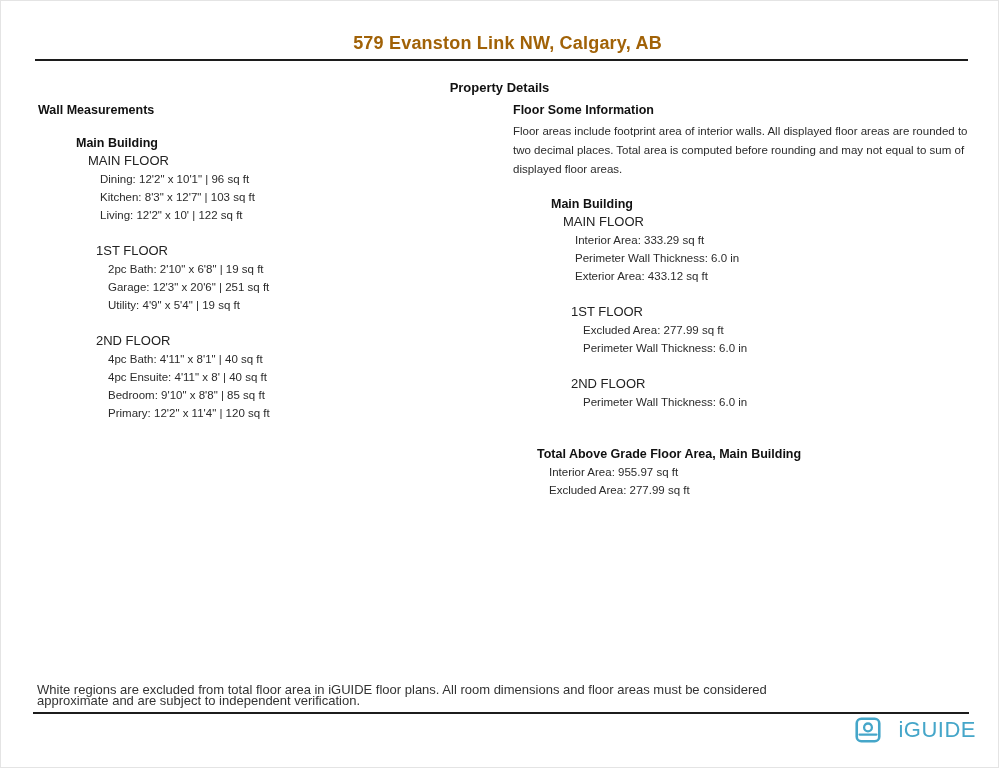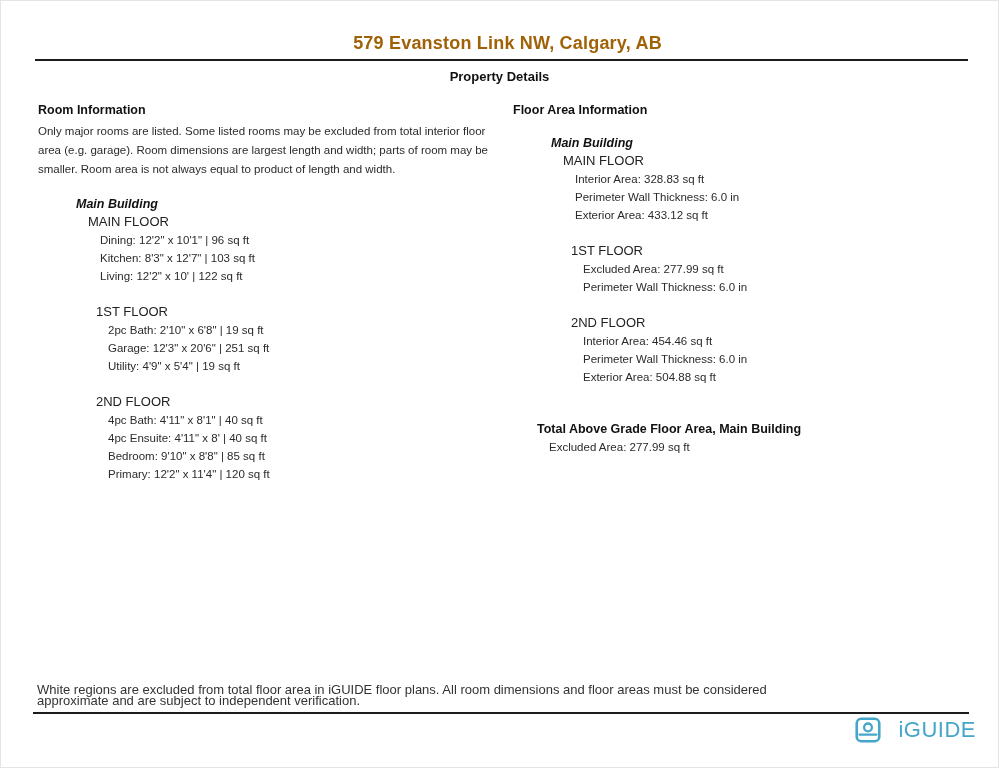--- a/index.html
+++ b/index.html
@@ -22,40 +22,39 @@
     position: absolute; top: 33px; left: 8px; width: 100%;
     text-align: center;
     font-size: 18px; font-weight: bold; color: #a16207;
     letter-spacing: 0.2px;
   }
   .rule-top {
     position: absolute; top: 59px; left: 35px; right: 31px;
     border-top: 2px solid #1c1c1c;
   }
   .doc-subtitle {
-    position: absolute; top: 69px; left: 0; width: 100%;
+    position: absolute; top: 80px; left: 0; width: 100%;
     text-align: center;
     font-size: 13px; font-weight: bold; color: #111;
   }
   .col { position: absolute; top: 103px; }
   .col-left  { left: 38px;  width: 458px; }
   .col-right { left: 513px; width: 466px; }
   .col-heading {
     font-size: 12.5px; font-weight: bold; color: #111;
     line-height: 15px; margin: 0 0 4px 0;
   }
   .col-desc {
     font-size: 11.5px; line-height: 19px; margin: 0;
     color: #2b2b2b;
   }
   .building { margin-top: 16px; margin-left: 38px; }
   .building-name {
     font-size: 12.5px; font-weight: bold; color: #111;
     line-height: 18px;
-    font-style: italic;
   }
   .floor-group { margin-left: 12px; }
   .floor-group + .floor-group { margin-top: 18px; margin-left: 20px; }
   .floor-name { font-size: 13px; color: #222; line-height: 18px; }
   .entry { font-size: 11.5px; line-height: 18px; margin-left: 12px; color: #2b2b2b; }
   .total-block { margin-top: 34px; margin-left: 24px; }
   .total-heading {
     font-size: 12.5px; font-weight: bold; color: #111; line-height: 18px;
   }
   .total-block .entry { margin-left: 12px; }
@@ -82,22 +81,21 @@
 </head>
 <body style="--brand: #45a6c9;">
 
 <div class="page-border"></div>
 
 <div class="doc-title">579 Evanston Link NW, Calgary, AB</div>
 <div class="rule-top"></div>
 <div class="doc-subtitle">Property Details</div>
 
 <div class="col col-left">
-  <p class="col-heading">Room Information</p>
-  <p class="col-desc">Only major rooms are listed. Some listed rooms may be excluded from total interior floor area (e.g. garage). Room dimensions are largest length and width; parts of room may be smaller. Room area is not always equal to product of length and width.</p>
+  <p class="col-heading">Wall Measurements</p>
 
   <div class="building">
     <div class="building-name">Main Building</div>
 
     <div class="floor-group">
       <div class="floor-name">MAIN FLOOR</div>
       <div class="entry">Dining: 12'2" x 10'1" | 96 sq ft</div>
       <div class="entry">Kitchen: 8'3" x 12'7" | 103 sq ft</div>
       <div class="entry">Living: 12'2" x 10' | 122 sq ft</div>
     </div>
@@ -113,48 +111,48 @@
       <div class="floor-name">2ND FLOOR</div>
       <div class="entry">4pc Bath: 4'11" x 8'1" | 40 sq ft</div>
       <div class="entry">4pc Ensuite: 4'11" x 8' | 40 sq ft</div>
       <div class="entry">Bedroom: 9'10" x 8'8" | 85 sq ft</div>
       <div class="entry">Primary: 12'2" x 11'4" | 120 sq ft</div>
     </div>
   </div>
 </div>
 
 <div class="col col-right">
-  <p class="col-heading">Floor Area Information</p>
+  <p class="col-heading">Floor Some Information</p>
+  <p class="col-desc">Floor areas include footprint area of interior walls. All displayed floor areas are rounded to two decimal places. Total area is computed before rounding and may not equal to sum of displayed floor areas.</p>
 
   <div class="building">
     <div class="building-name">Main Building</div>
 
     <div class="floor-group">
       <div class="floor-name">MAIN FLOOR</div>
-      <div class="entry">Interior Area: 328.83 sq ft</div>
+      <div class="entry">Interior Area: 333.29 sq ft</div>
       <div class="entry">Perimeter Wall Thickness: 6.0 in</div>
       <div class="entry">Exterior Area: 433.12 sq ft</div>
     </div>
 
     <div class="floor-group">
       <div class="floor-name">1ST FLOOR</div>
       <div class="entry">Excluded Area: 277.99 sq ft</div>
       <div class="entry">Perimeter Wall Thickness: 6.0 in</div>
     </div>
 
     <div class="floor-group">
       <div class="floor-name">2ND FLOOR</div>
-      <div class="entry">Interior Area: 454.46 sq ft</div>
       <div class="entry">Perimeter Wall Thickness: 6.0 in</div>
-      <div class="entry">Exterior Area: 504.88 sq ft</div>
     </div>
   </div>
 
   <div class="total-block">
     <div class="total-heading">Total Above Grade Floor Area, Main Building</div>
+    <div class="entry">Interior Area: 955.97 sq ft</div>
     <div class="entry">Excluded Area: 277.99 sq ft</div>
   </div>
 </div>
 
 <div class="rule-bottom"></div>
 <div class="footer-disclaimer">White regions are excluded from total floor area in iGUIDE floor plans. All room dimensions and floor areas must be considered approximate and are subject to independent verification.</div>
 
 <div class="brand">
   <svg class="brand-icon" viewBox="0 0 24 24" fill="none" stroke="currentColor">
     <rect x="1.6" y="1.6" width="20.8" height="20.8" rx="4.2" stroke-width="2.4"></rect>

